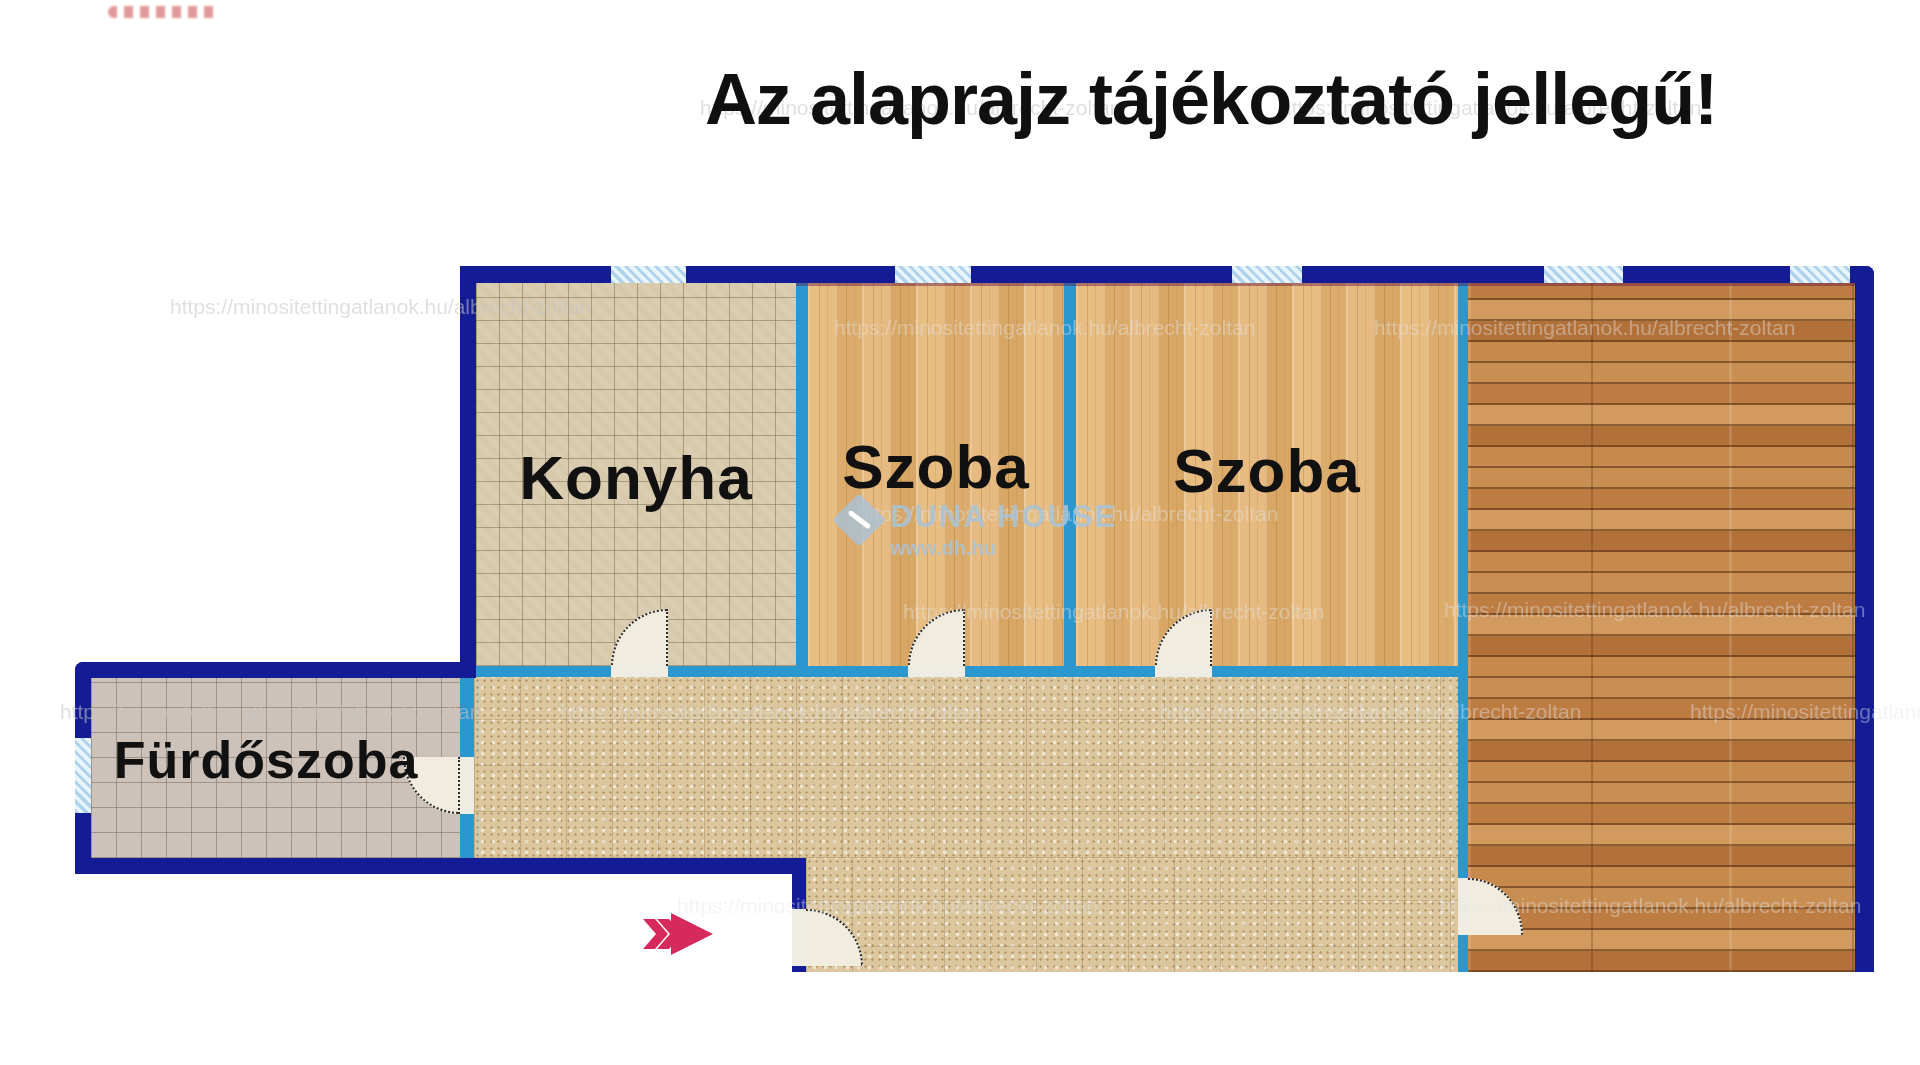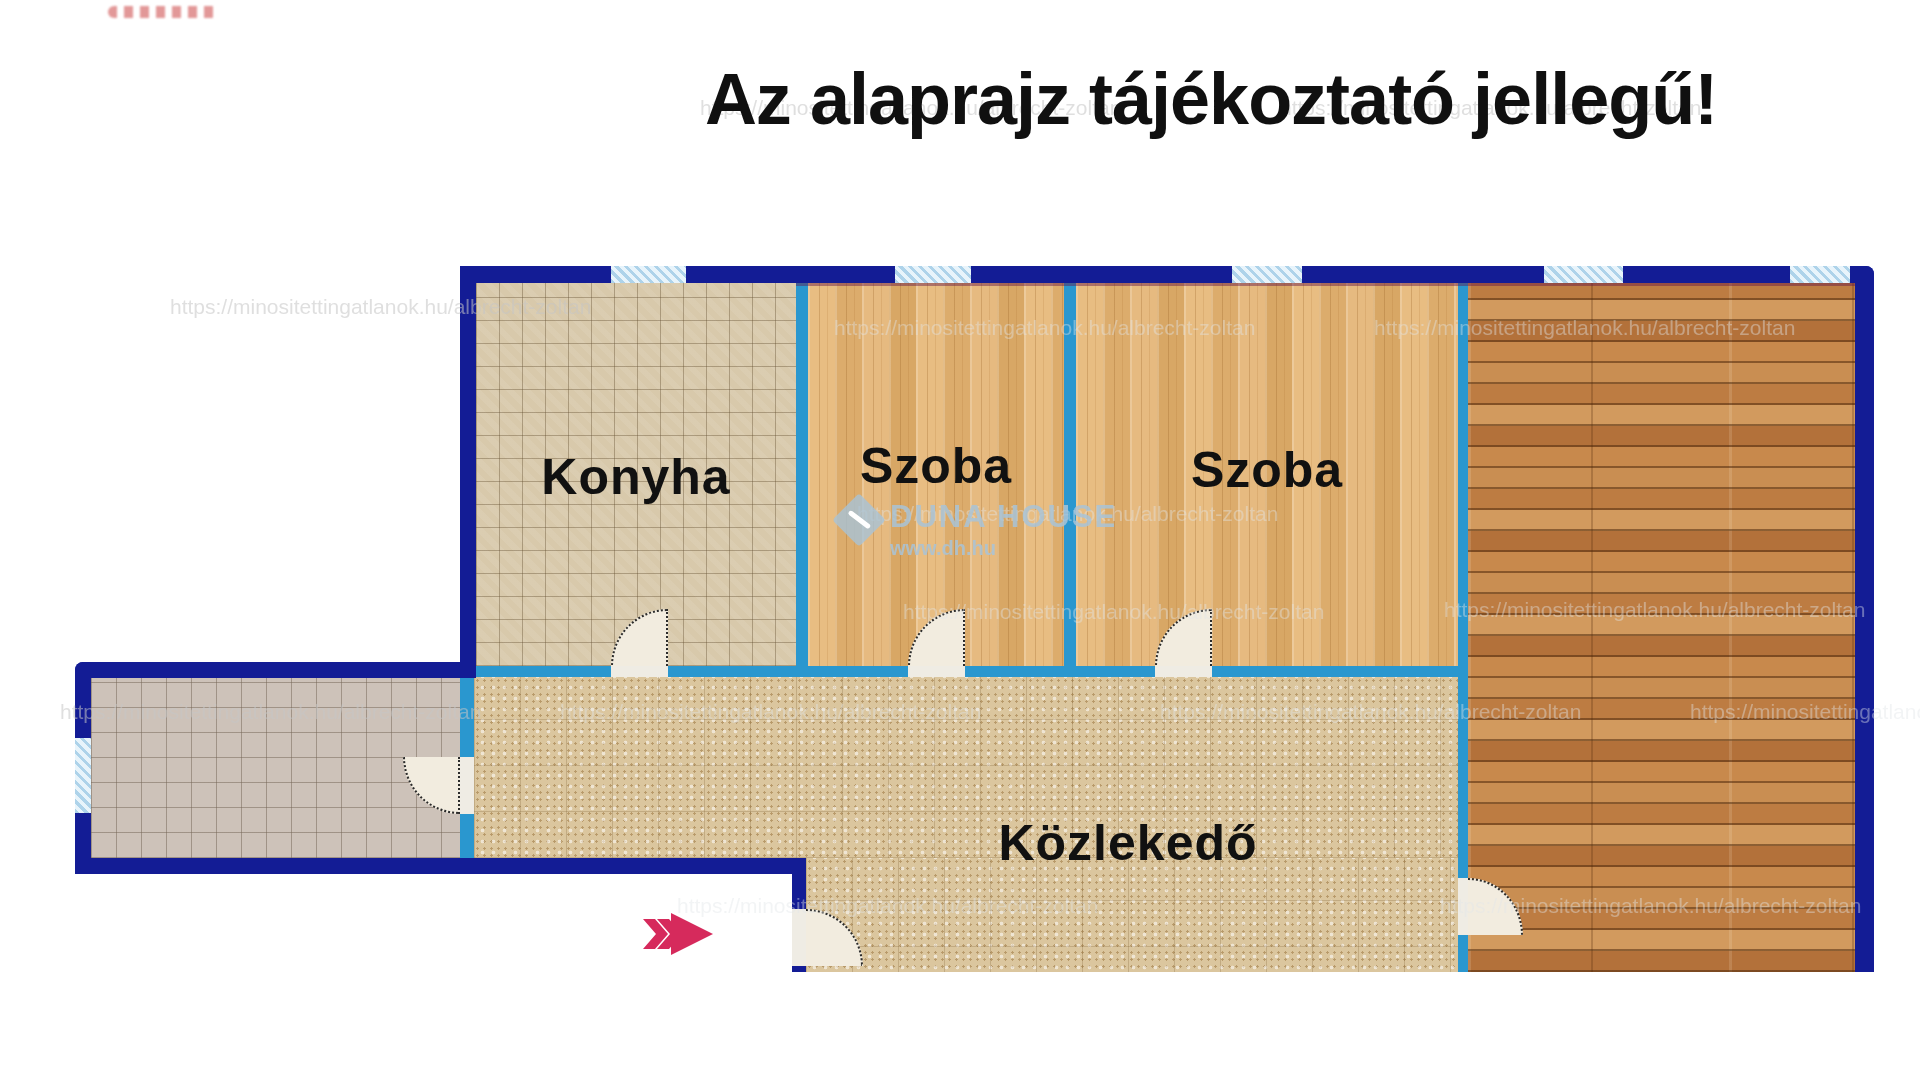--- a/index.html
+++ b/index.html
@@ -50,21 +50,21 @@
 
   
   .gap{z-index:5;background:#efece4;}
   .door{z-index:6;background:var(--door-fill);border:2px dotted #2b2b2b;}
   .door.q-br{border-top-left-radius:100%;border-bottom:none;}
   .door.q-tr{border-bottom-left-radius:100%;border-top:none;}
   .door.q-bl{border-top-right-radius:100%;border-bottom:none;border-left:none;}
 
   
   .room-label{z-index:7;transform:translate(-50%,-50%);color:var(--text);
-    font-weight:bold;font-size:50px;letter-spacing:1px;white-space:nowrap;}
+    font-weight:bold;font-size:62px;letter-spacing:1px;white-space:nowrap;}
   .room-label.small{font-size:52px;}
   #title{z-index:9;transform:translateX(-50%);top:58px;color:#101010;font-weight:800;
     font-size:72px;letter-spacing:-1px;white-space:nowrap;}
 
   
   .wm{z-index:8;color:#e2e6e9;opacity:.42;font-size:21px;white-space:nowrap;pointer-events:none;}
   .wm.dark{color:#c6c6c6;opacity:.55;}
   #agency-wm{z-index:8;left:840px;top:499px;display:flex;align-items:flex-start;gap:12px;
     color:rgba(168,195,215,.85);pointer-events:none;}
   #agency-wm .dia{position:relative;width:38px;height:38px;margin-top:2px;
@@ -132,21 +132,21 @@
   <div class="door q-br" style="left:611px;top:609px;width:57px;height:57px"></div>
   <div class="door q-br" style="left:908px;top:609px;width:57px;height:57px"></div>
   <div class="door q-br" style="left:1155px;top:609px;width:57px;height:57px"></div>
   <div class="door q-tr" style="left:403px;top:757px;width:57px;height:57px"></div>
   <div class="door q-bl" style="left:806px;top:909px;width:57px;height:57px"></div>
   <div class="door q-bl" style="left:1468px;top:878px;width:55px;height:57px"></div>
 
   <div class="room-label" style="left:636px;top:477px">Konyha</div>
   <div class="room-label" style="left:936px;top:466px">Szoba</div>
   <div class="room-label" style="left:1267px;top:470px">Szoba</div>
-  <div class="room-label" style="left:1128px;top:843px">Közlekedő</div>
+  <div class="room-label small" style="left:266px;top:760px">Fürdőszoba</div>
 
   <div class="wm dark" style="left:700px;top:96px">https://minositettingatlanok.hu/albrecht-zoltan</div>
   <div class="wm dark" style="left:1280px;top:96px">https://minositettingatlanok.hu/albrecht-zoltan</div>
   <div class="wm dark" style="left:170px;top:295px">https://minositettingatlanok.hu/albrecht-zoltan</div>
   <div class="wm" style="left:834px;top:316px">https://minositettingatlanok.hu/albrecht-zoltan</div>
   <div class="wm" style="left:1374px;top:316px">https://minositettingatlanok.hu/albrecht-zoltan</div>
   <div class="wm" style="left:857px;top:502px">https://minositettingatlanok.hu/albrecht-zoltan</div>
   <div class="wm" style="left:903px;top:600px">https://minositettingatlanok.hu/albrecht-zoltan</div>
   <div class="wm" style="left:1444px;top:598px">https://minositettingatlanok.hu/albrecht-zoltan</div>
   <div class="wm dark" style="left:60px;top:700px">https://minositettingatlanok.hu/albrecht-zoltan</div>

